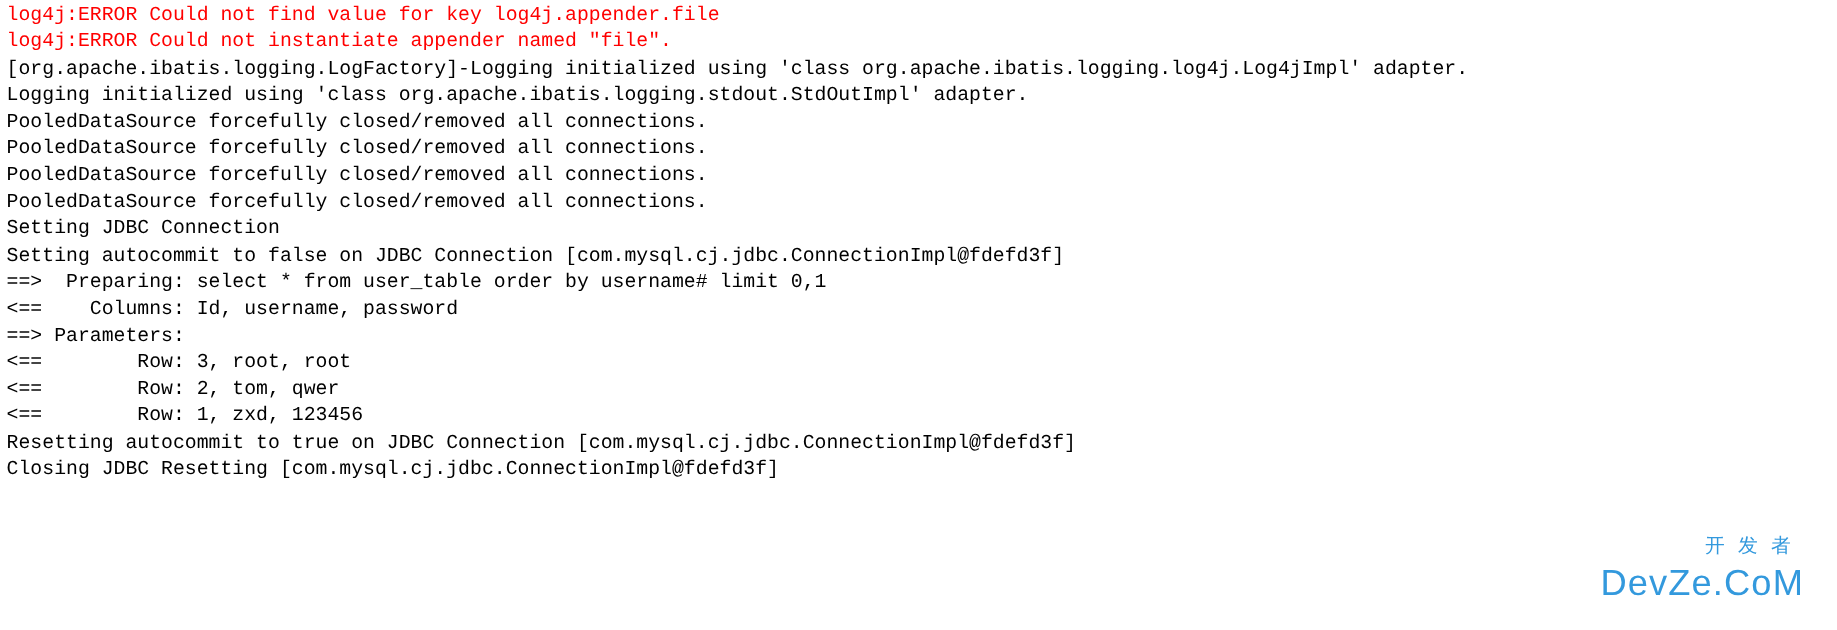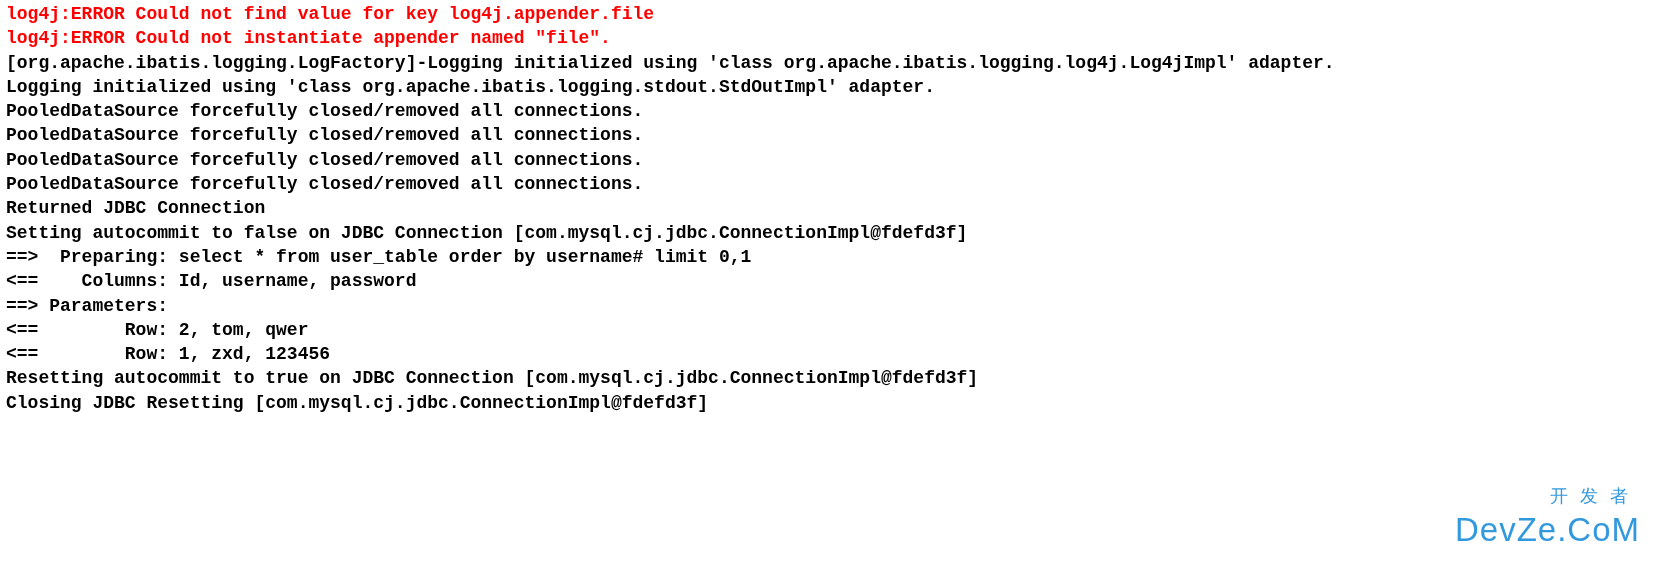--- a/index.html
+++ b/index.html
@@ -17,21 +17,20 @@
       width: 1670px;
       height: 573px;
       overflow: hidden;
     }
     .console-container {
       width: 100%;
       height: 100%;
       overflow-y: scroll;
       overflow-x: auto;
       padding: 2px 6px;
-      font-weight: bold;
     }
     .line {
       white-space: pre;
       font-family: Consolas, 'Courier New', monospace;
     }
     .error-line {
       color: #ff0000;
     }
     .normal-line {
       color: #000000;
@@ -87,25 +86,26 @@
 <div class="console-container">
   <div id="lines-host">
       <div class="line error-line">log4j:ERROR Could not find value for key log4j.appender.file</div>
       <div class="line error-line">log4j:ERROR Could not instantiate appender named "file".</div>
       <div class="line normal-line">[org.apache.ibatis.logging.LogFactory]-Logging initialized using 'class org.apache.ibatis.logging.log4j.Log4jImpl' adapter.</div>
       <div class="line normal-line">Logging initialized using 'class org.apache.ibatis.logging.stdout.StdOutImpl' adapter.</div>
       <div class="line normal-line">PooledDataSource forcefully closed/removed all connections.</div>
       <div class="line normal-line">PooledDataSource forcefully closed/removed all connections.</div>
       <div class="line normal-line">PooledDataSource forcefully closed/removed all connections.</div>
       <div class="line normal-line">PooledDataSource forcefully closed/removed all connections.</div>
-      <div class="line normal-line">Returned JDBC Connection</div>
+      <div class="line normal-line">Setting JDBC Connection</div>
       <div class="line normal-line">Setting autocommit to false on JDBC Connection [com.mysql.cj.jdbc.ConnectionImpl@fdefd3f]</div>
       <div class="line normal-line">==&gt;  Preparing: select * from user_table order by username# limit 0,1</div>
       <div class="line normal-line">&lt;==    Columns: Id, username, password</div>
       <div class="line normal-line">==&gt; Parameters:</div>
+      <div class="line normal-line">&lt;==        Row: 3, root, root</div>
       <div class="line normal-line">&lt;==        Row: 2, tom, qwer</div>
       <div class="line normal-line">&lt;==        Row: 1, zxd, 123456</div>
       <div class="line normal-line">Resetting autocommit to true on JDBC Connection [com.mysql.cj.jdbc.ConnectionImpl@fdefd3f]</div>
       <div class="line normal-line">Closing JDBC Resetting [com.mysql.cj.jdbc.ConnectionImpl@fdefd3f]</div>
     </div>
 </div>
 
 <div class="watermark">
   <div class="watermark-top">开发者</div>
   <div class="watermark-bottom">DevZe.CoM</div>

